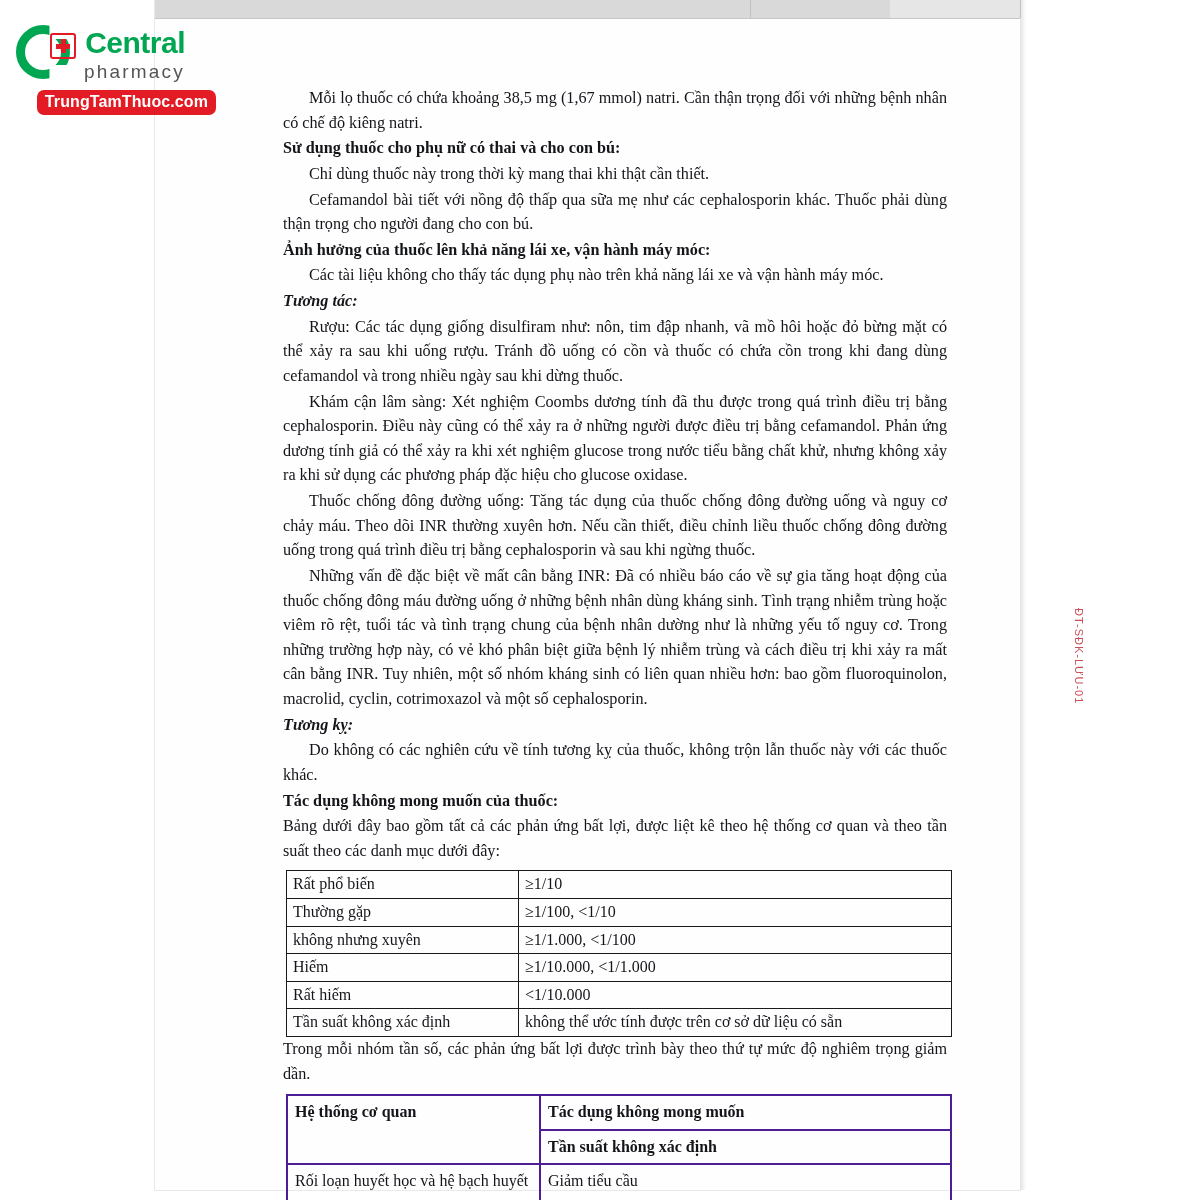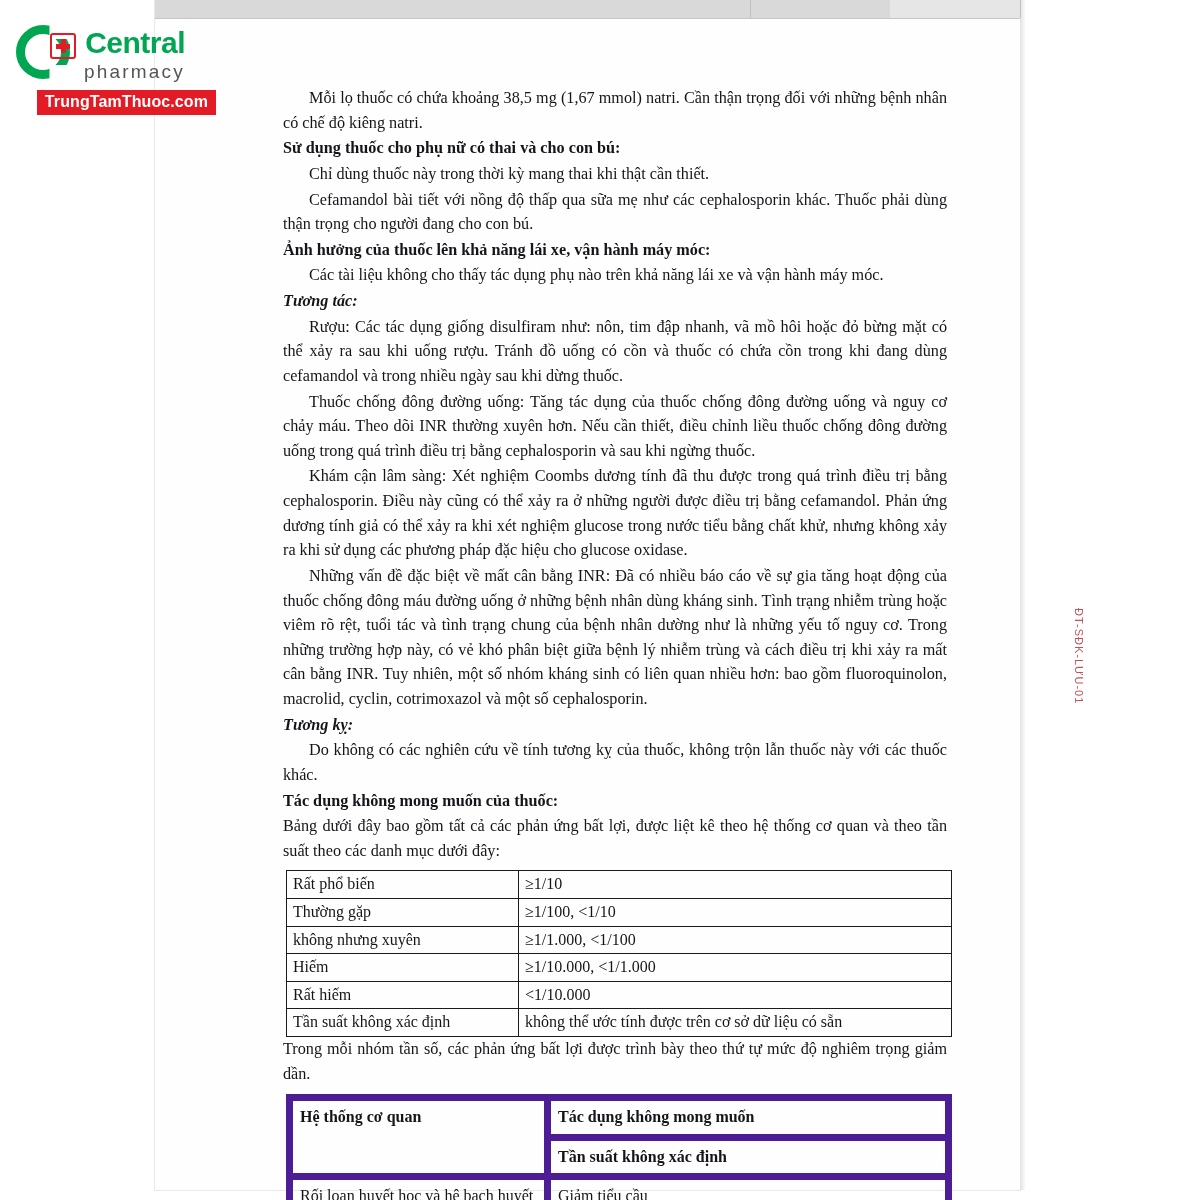--- a/index.html
+++ b/index.html
@@ -132,20 +132,21 @@
   .logo-url {
     margin-top: 7px;
     background: #e21b24;
     color: #ffffff;
     font-family: "Liberation Sans", sans-serif;
     font-size: 16px;
     font-weight: bold;
     padding: 3px 8px 4px 8px;
     display: inline-block;
     letter-spacing: 0.1px;
+    border-radius: 7px;
   }
 
   
   .doc {
     position: absolute;
     left: 283px;
     top: 86px;
     width: 670px;
     color: #14151a;
     font-size: 16.2px;
@@ -186,21 +187,21 @@
     vertical-align: top;
   }
   .freq-table td.col-a { width: 219px; }
 
   .ae-table {
     width: 666px;
     margin-top: 8px;
     margin-left: 3px;
   }
   .ae-table td {
-    border: 7px solid #4c1d95;
+    border: 2px solid #4c1d95;
     padding: 5px 7px 6px 7px;
     vertical-align: top;
   }
   .ae-table td.col-a { width: 237px; }
   .ae-table td.bold { font-weight: bold; }
   .ae-table td.tall { height: 40px; }
 
   
   .side-code {
     position: absolute;
@@ -251,22 +252,22 @@
 
   <p class="head-bold">Sử dụng thuốc cho phụ nữ có thai và cho con bú:</p>
   <p class="indent">Chỉ dùng thuốc này trong thời kỳ mang thai khi thật cần thiết.</p>
   <p class="indent">Cefamandol bài tiết với nồng độ thấp qua sữa mẹ như các cephalosporin khác. Thuốc phải dùng thận trọng cho người đang cho con bú.</p>
 
   <p class="head-bold">Ảnh hưởng của thuốc lên khả năng lái xe, vận hành máy móc:</p>
   <p class="indent">Các tài liệu không cho thấy tác dụng phụ nào trên khả năng lái xe và vận hành máy móc.</p>
 
   <p class="head-bold-italic">Tương tác:</p>
   <p class="indent">Rượu: Các tác dụng giống disulfiram như: nôn, tim đập nhanh, vã mồ hôi hoặc đỏ bừng mặt có thể xảy ra sau khi uống rượu. Tránh đồ uống có cồn và thuốc có chứa cồn trong khi đang dùng cefamandol và trong nhiều ngày sau khi dừng thuốc.</p>
+  <p class="indent">Khám cận lâm sàng: Xét nghiệm Coombs dương tính đã thu được trong quá trình điều trị bằng cephalosporin. Điều này cũng có thể xảy ra ở những người được điều trị bằng cefamandol. Phản ứng dương tính giả có thể xảy ra khi xét nghiệm glucose trong nước tiểu bằng chất khử, nhưng không xảy ra khi sử dụng các phương pháp đặc hiệu cho glucose oxidase.</p>
   <p class="indent">Thuốc chống đông đường uống: Tăng tác dụng của thuốc chống đông đường uống và nguy cơ chảy máu. Theo dõi INR thường xuyên hơn. Nếu cần thiết, điều chỉnh liều thuốc chống đông đường uống trong quá trình điều trị bằng cephalosporin và sau khi ngừng thuốc.</p>
-  <p class="indent">Khám cận lâm sàng: Xét nghiệm Coombs dương tính đã thu được trong quá trình điều trị bằng cephalosporin. Điều này cũng có thể xảy ra ở những người được điều trị bằng cefamandol. Phản ứng dương tính giả có thể xảy ra khi xét nghiệm glucose trong nước tiểu bằng chất khử, nhưng không xảy ra khi sử dụng các phương pháp đặc hiệu cho glucose oxidase.</p>
   <p class="indent">Những vấn đề đặc biệt về mất cân bằng INR: Đã có nhiều báo cáo về sự gia tăng hoạt động của thuốc chống đông máu đường uống ở những bệnh nhân dùng kháng sinh. Tình trạng nhiễm trùng hoặc viêm rõ rệt, tuổi tác và tình trạng chung của bệnh nhân dường như là những yếu tố nguy cơ. Trong những trường hợp này, có vẻ khó phân biệt giữa bệnh lý nhiễm trùng và cách điều trị khi xảy ra mất cân bằng INR. Tuy nhiên, một số nhóm kháng sinh có liên quan nhiều hơn: bao gồm fluoroquinolon, macrolid, cyclin, cotrimoxazol và một số cephalosporin.</p>
   <p class="head-bold-italic">Tương kỵ:</p>
   <p class="indent">Do không có các nghiên cứu về tính tương kỵ của thuốc, không trộn lẫn thuốc này với các thuốc khác.</p>
 
   <p class="head-bold">Tác dụng không mong muốn của thuốc:</p>
   <p>Bảng dưới đây bao gồm tất cả các phản ứng bất lợi, được liệt kê theo hệ thống cơ quan và theo tần suất theo các danh mục dưới đây:</p>
 
   <table class="freq-table">
     <tbody>
       <tr>

